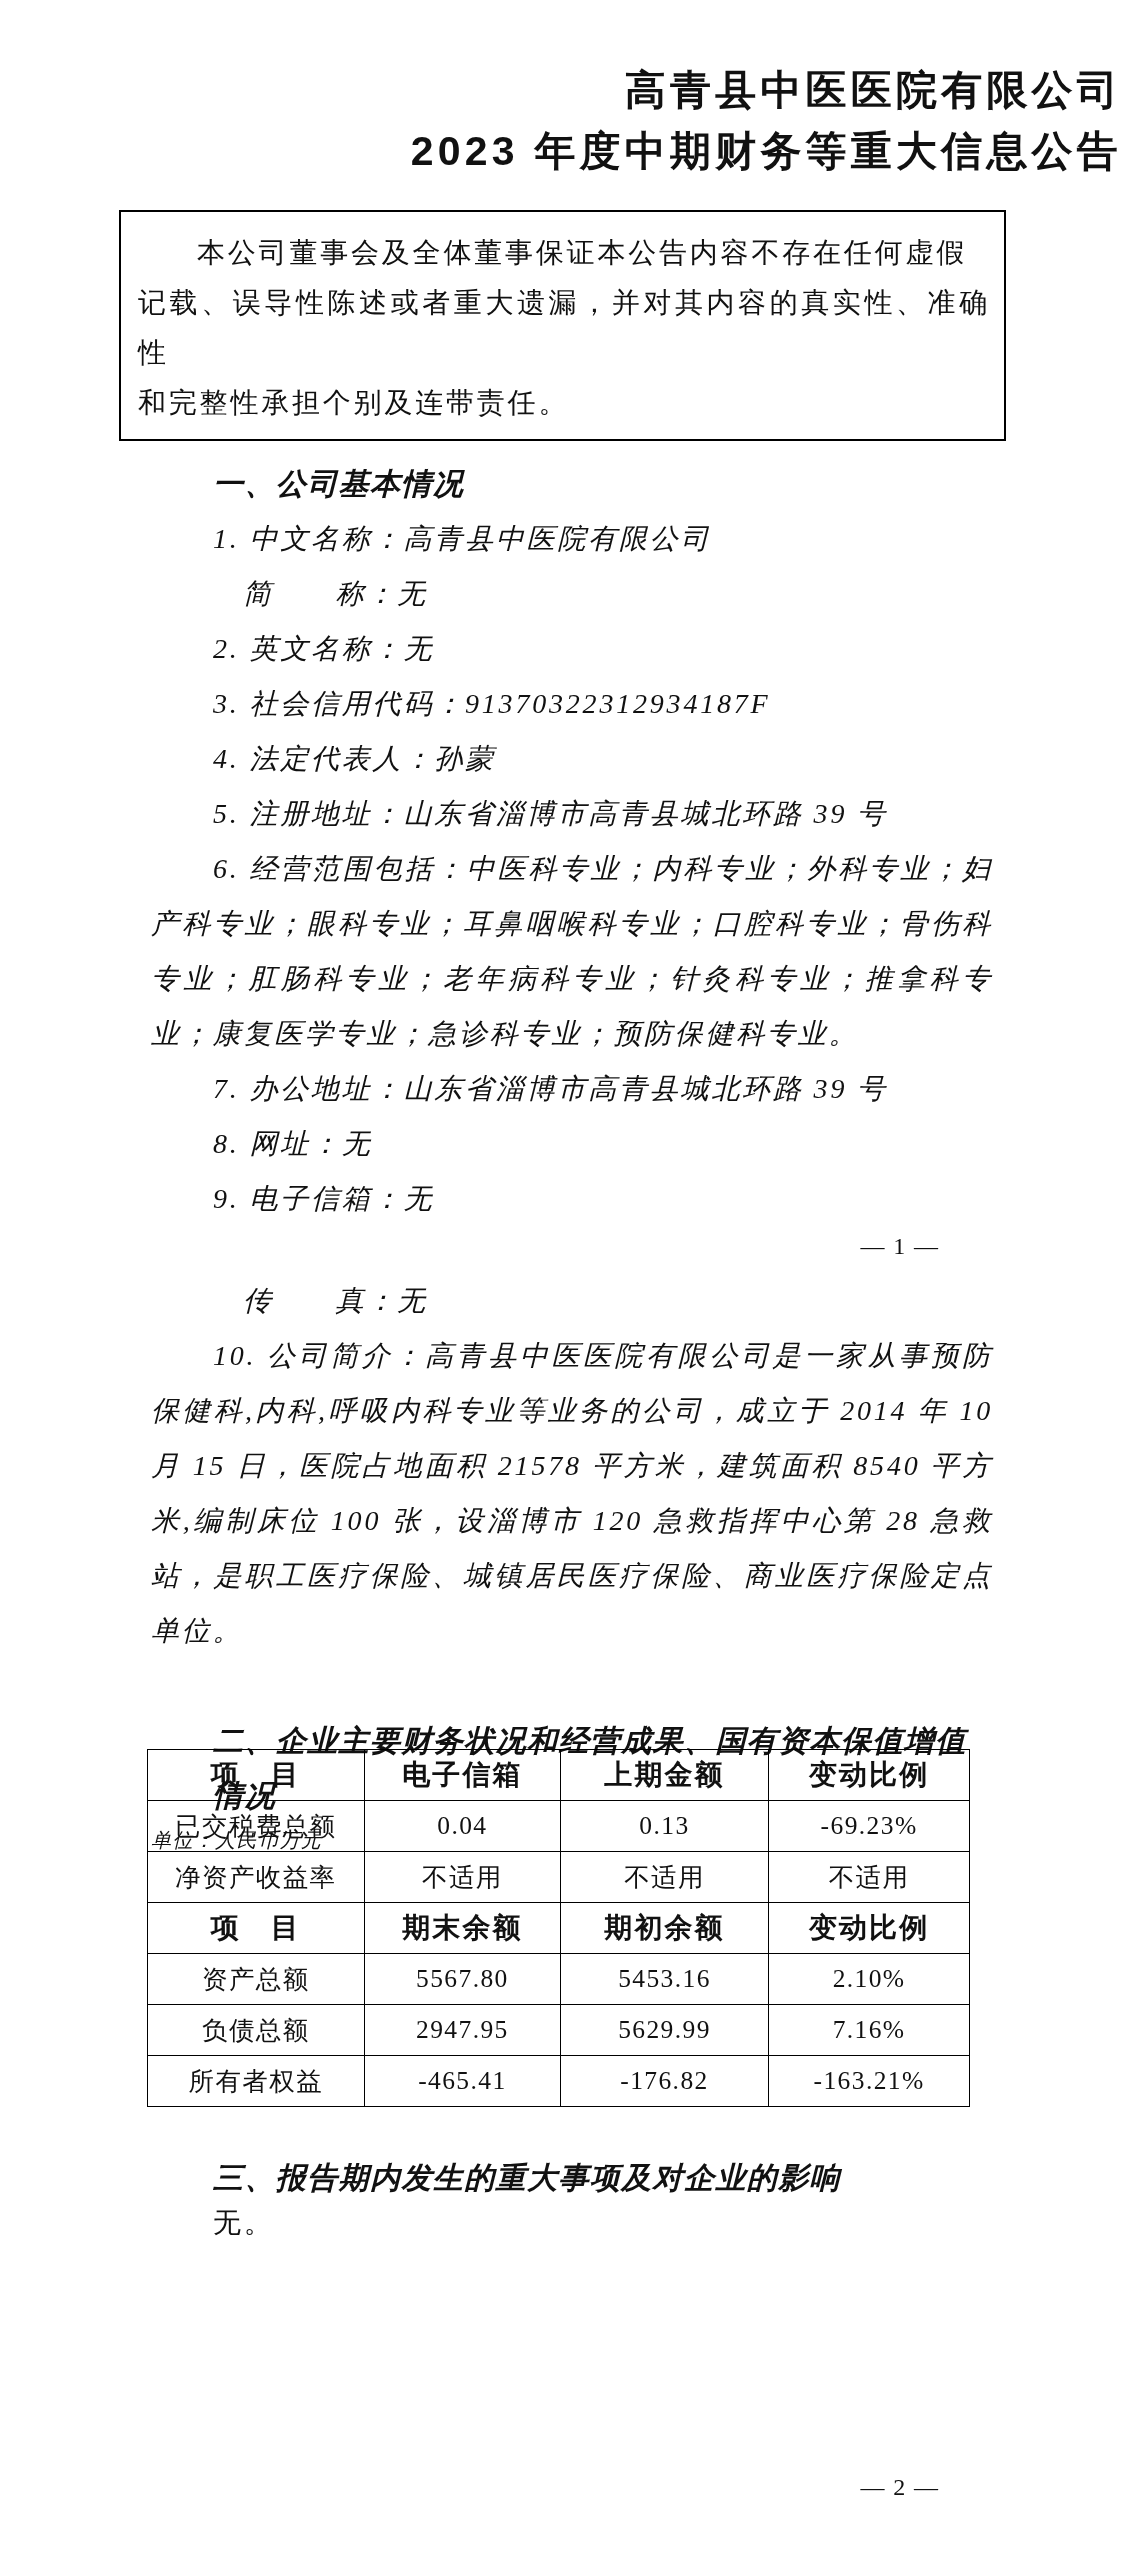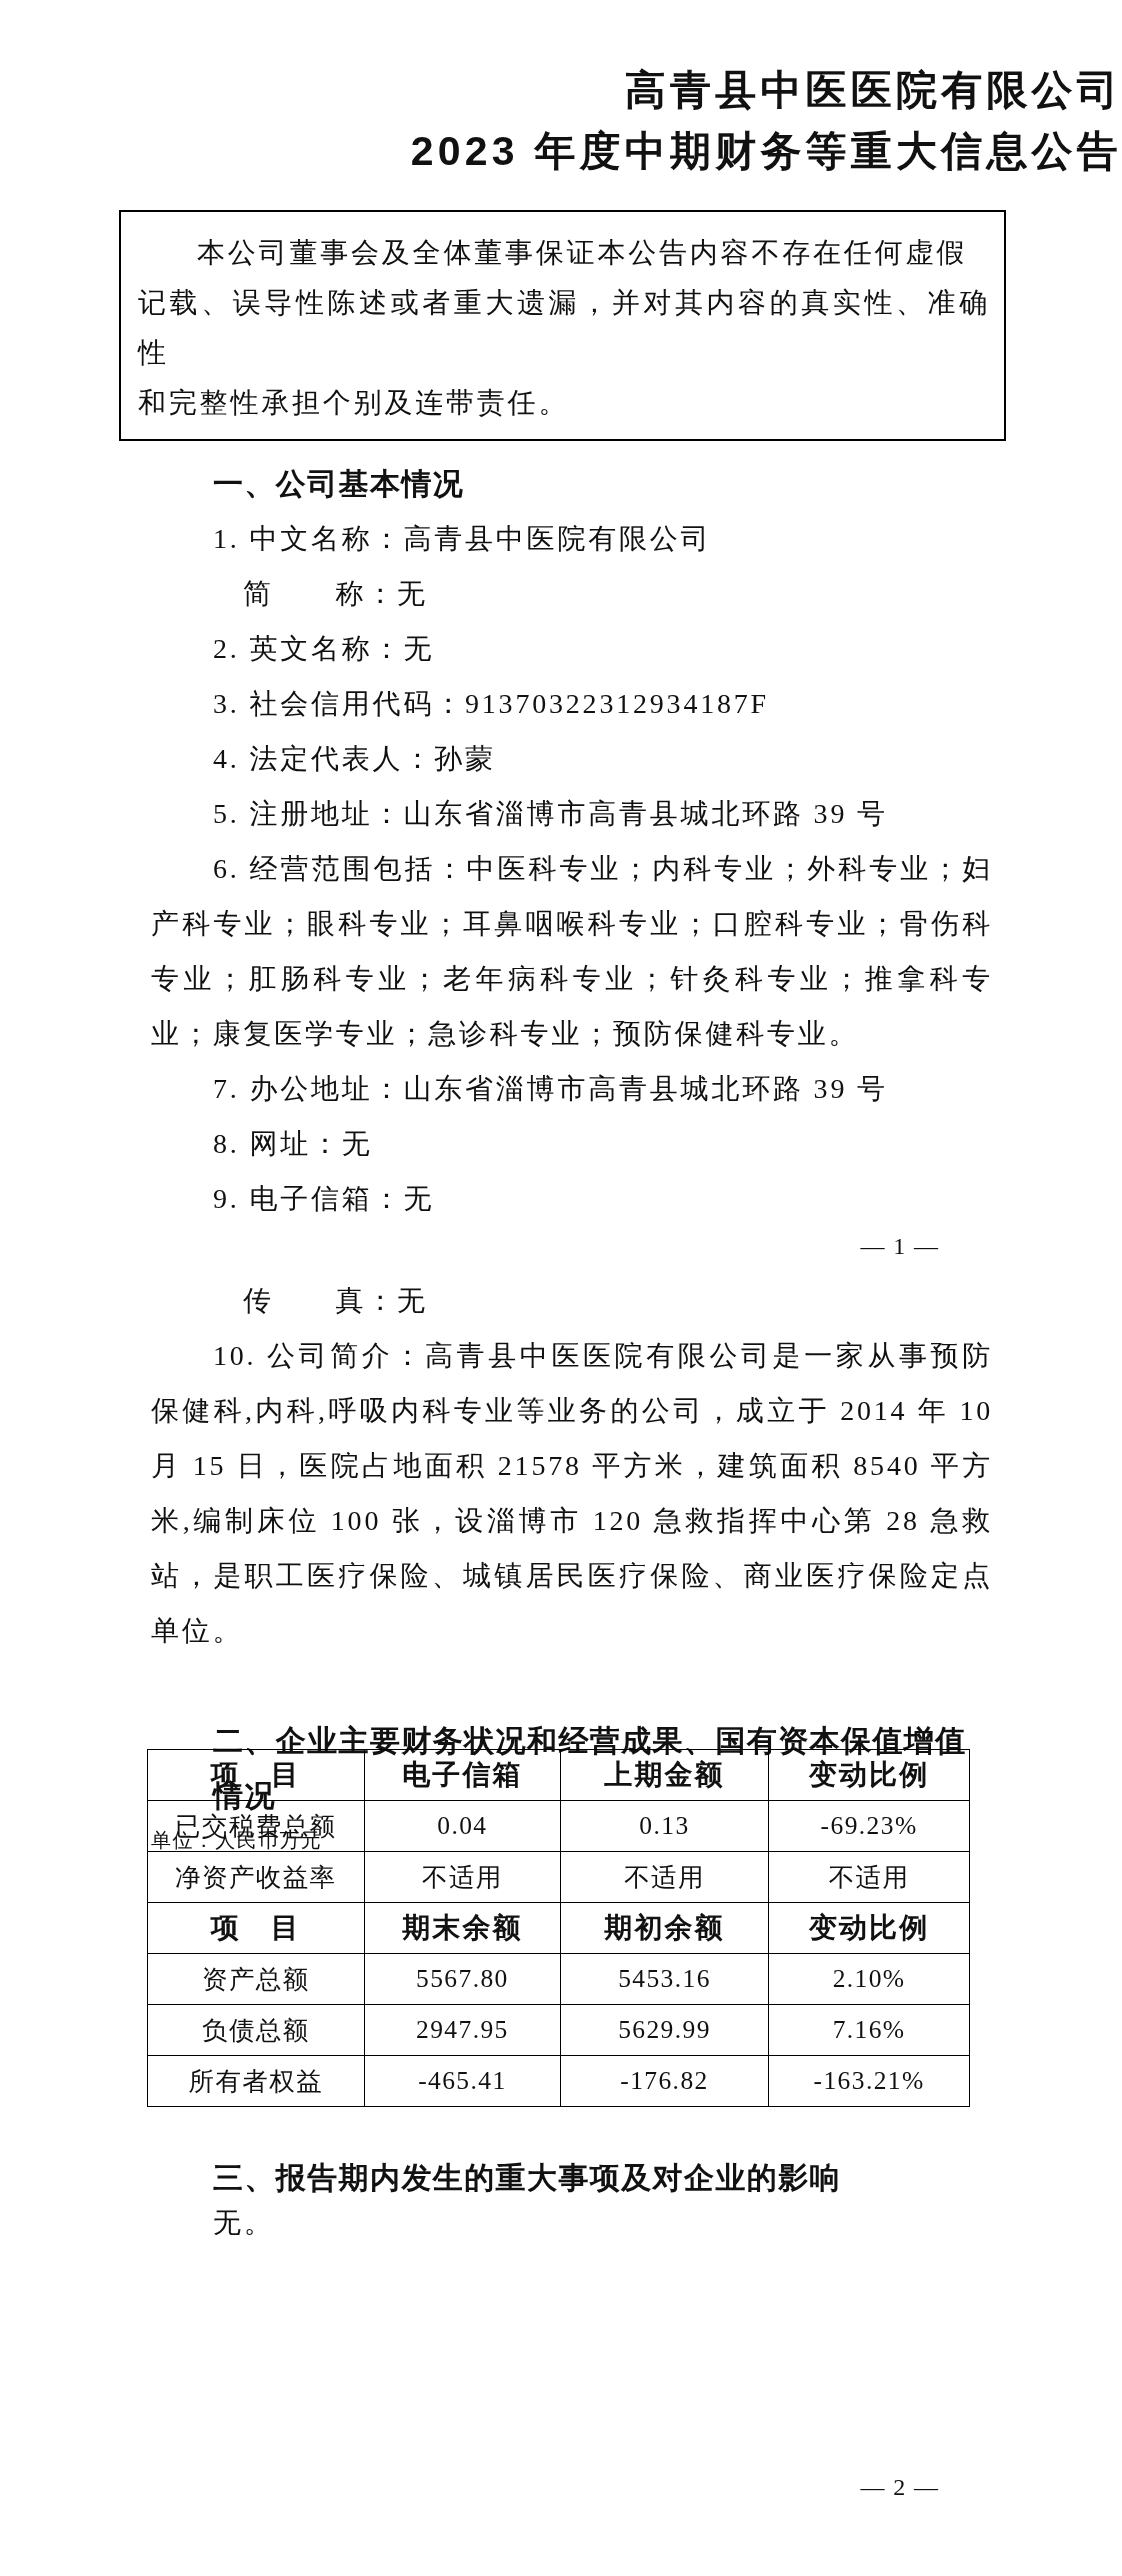--- a/index.html
+++ b/index.html
@@ -26,21 +26,21 @@
     border:2.8px solid #000;
     padding:15.6px 14px 11.3px 17px;
     font-size:28px;line-height:50px;letter-spacing:2.8px;
     text-align:justify;
   }
   .notice-line{display:block;}
   .notice-line.first{text-indent:59px;}
   
   .flow{
     position:absolute;left:151px;width:842px;
-    font-size:28px;line-height:55px;letter-spacing:2.8px;
+    font-size:28px;line-height:55px;letter-spacing:2.8px;font-style:italic;
   }
   #flow1{top:456px;}
   #flow2{top:1273px;}
   .flow p{margin:0;}
   .sec-heading{
     margin:0;
     font-family:"Liberation Sans","DejaVu Sans",sans-serif;
     font-weight:bold;font-size:30px;letter-spacing:1.4px;
     padding-left:62px;
   }

